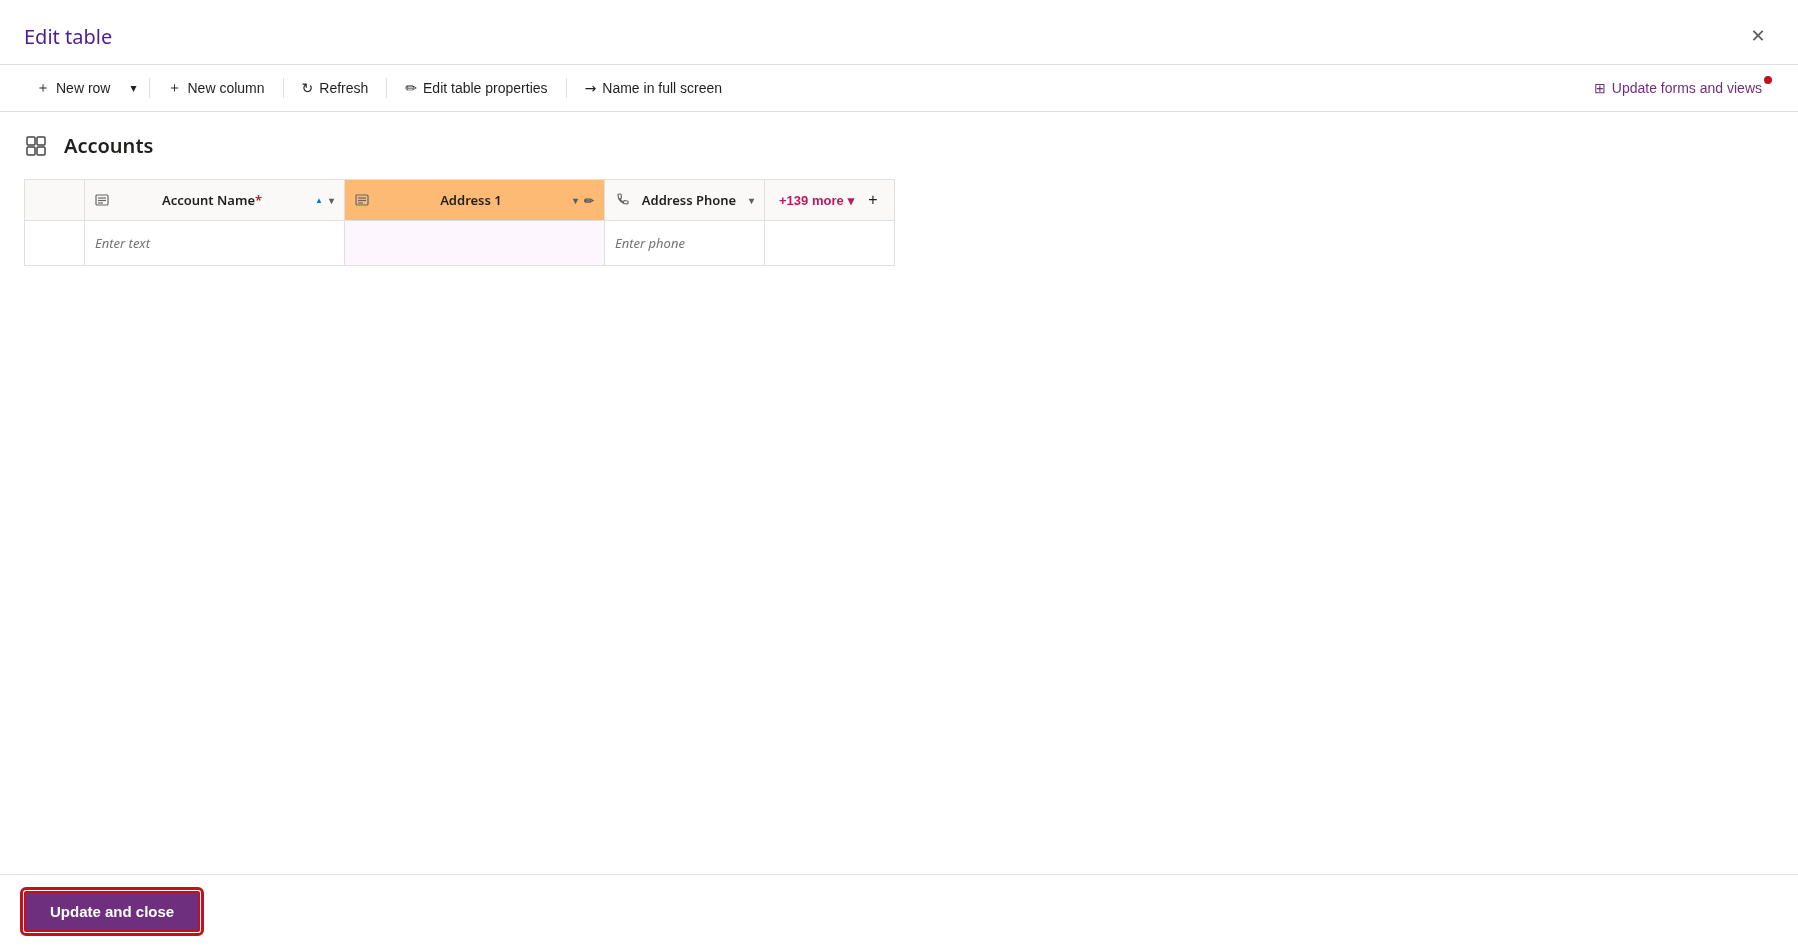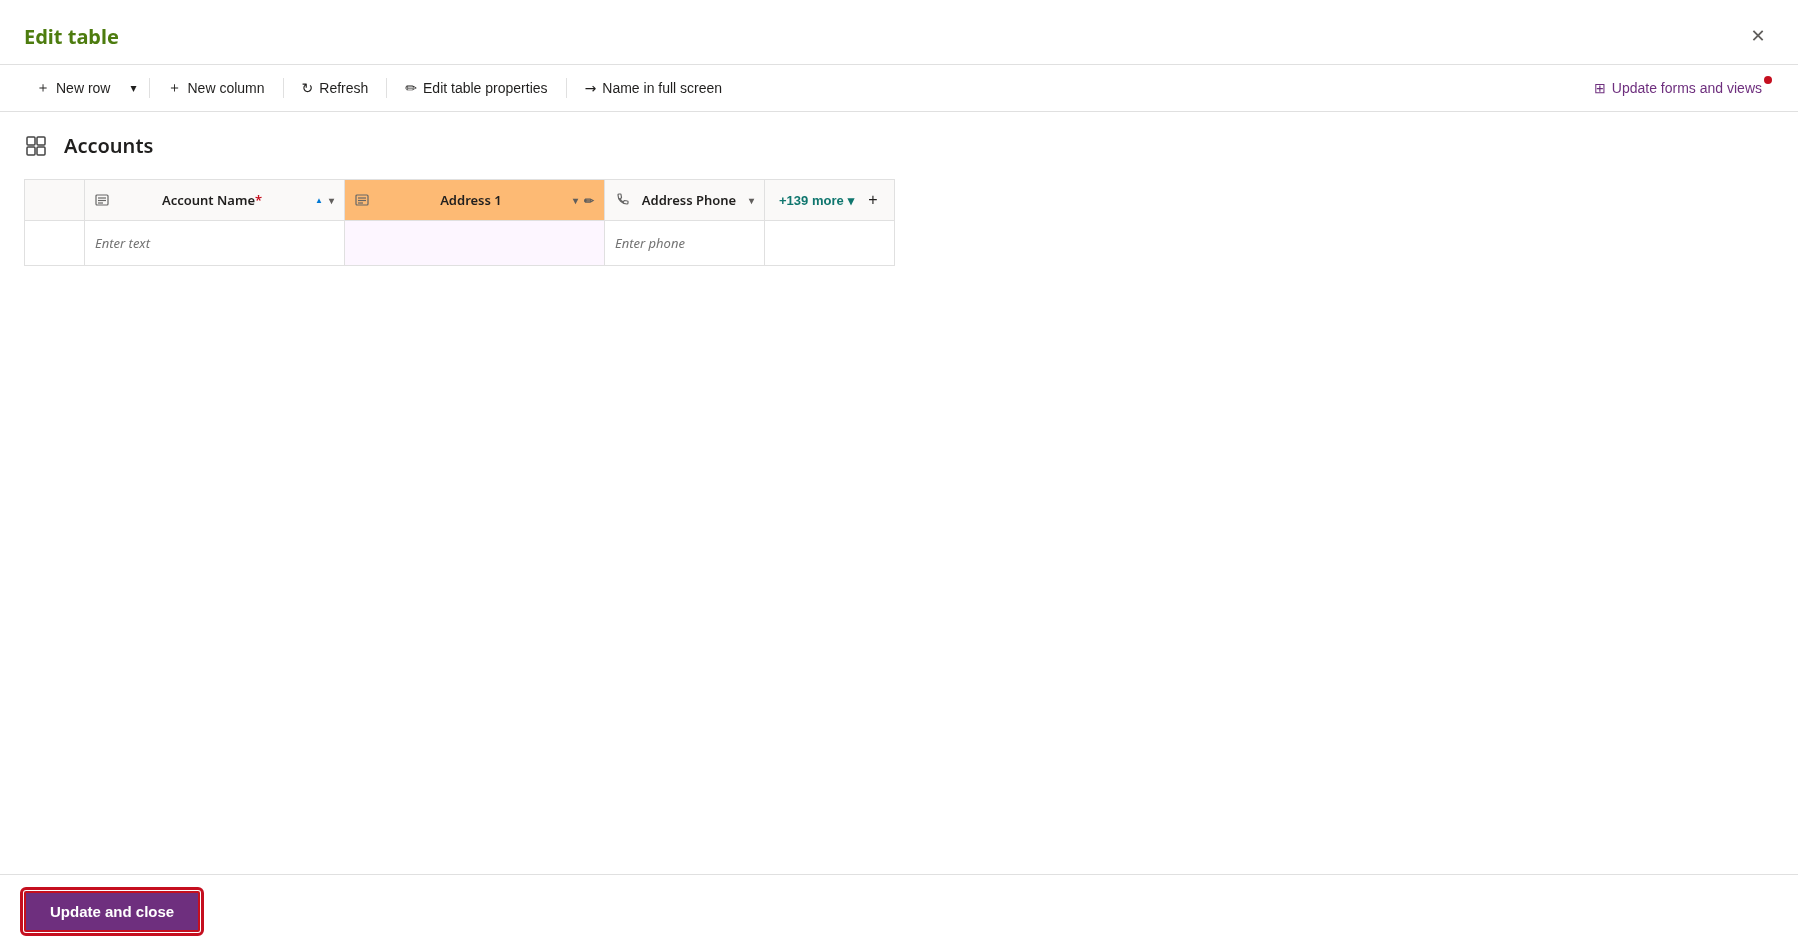--- a/index.html
+++ b/index.html
@@ -31,22 +31,22 @@
       padding: 20px 24px 12px 24px;
       border-bottom: 1px solid #e0e0e0;
     }
     .title-bar-left {
       display: flex;
       align-items: center;
       gap: 4px;
     }
     .dialog-title {
       font-size: 20px;
-      font-weight: 700;
-      color: #4d7c0f;
+      font-weight: 400;
+      color: #4c1d95;
     }
     .close-btn {
       width: 32px;
       height: 32px;
       border: none;
       background: transparent;
       cursor: pointer;
       display: flex;
       align-items: center;
       justify-content: center;
@@ -270,21 +270,21 @@
       min-height: 40px;
     }
     .more-cols-btn {
       display: flex;
       align-items: center;
       gap: 4px;
       background: transparent;
       border: none;
       cursor: pointer;
       font-size: 13px;
-      color: #0f766e;
+      color: #be185d;
       font-weight: 600;
       padding: 2px 4px;
       border-radius: 2px;
     }
     .add-col-btn {
       background: transparent;
       border: none;
       cursor: pointer;
       font-size: 16px;
       color: #201f1e;

